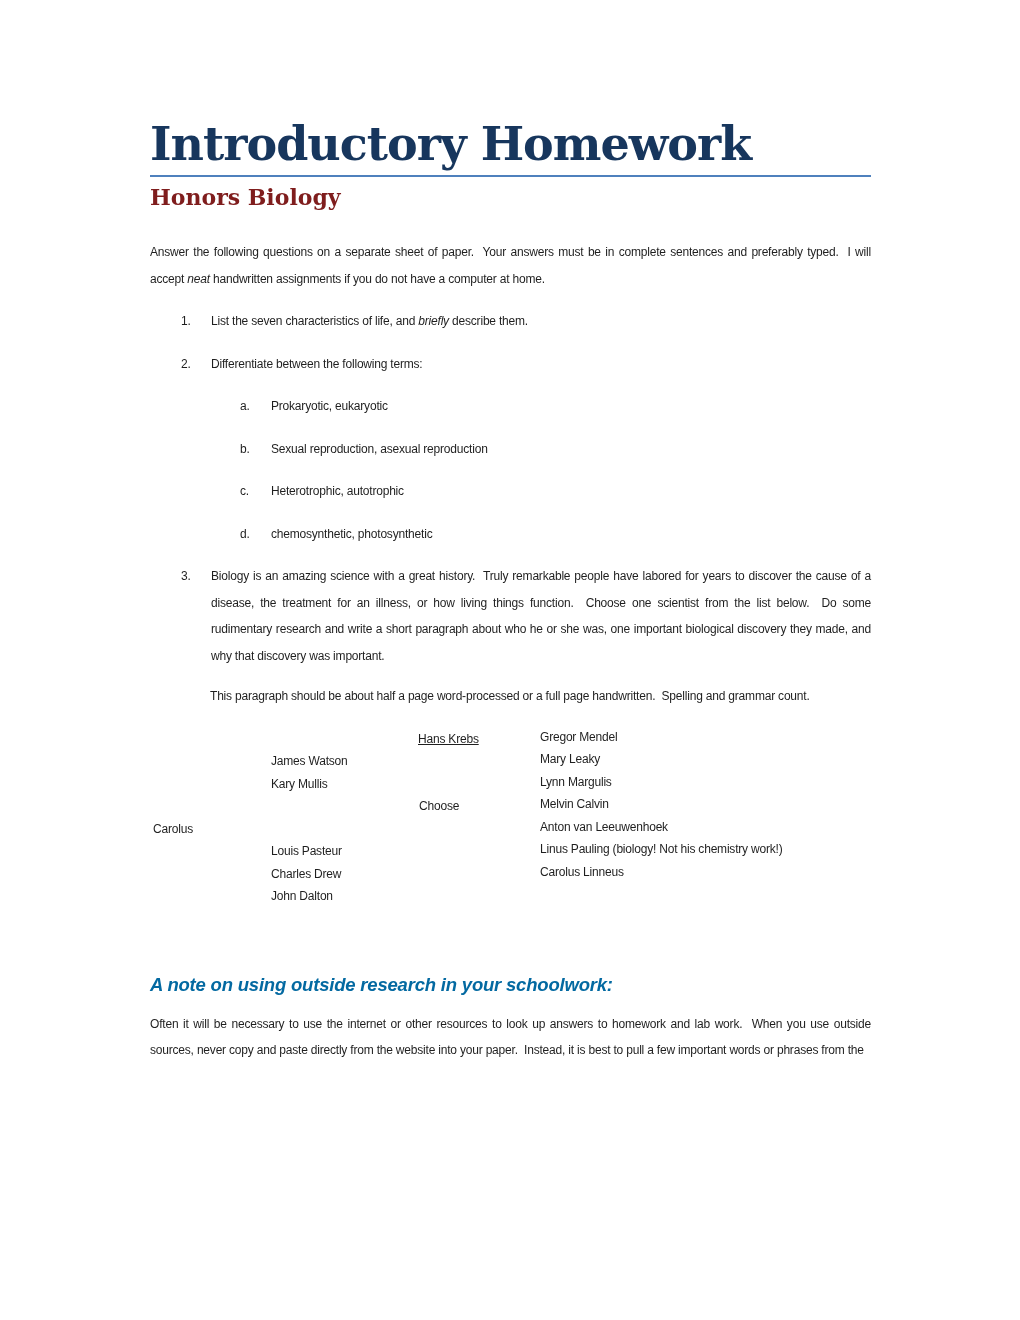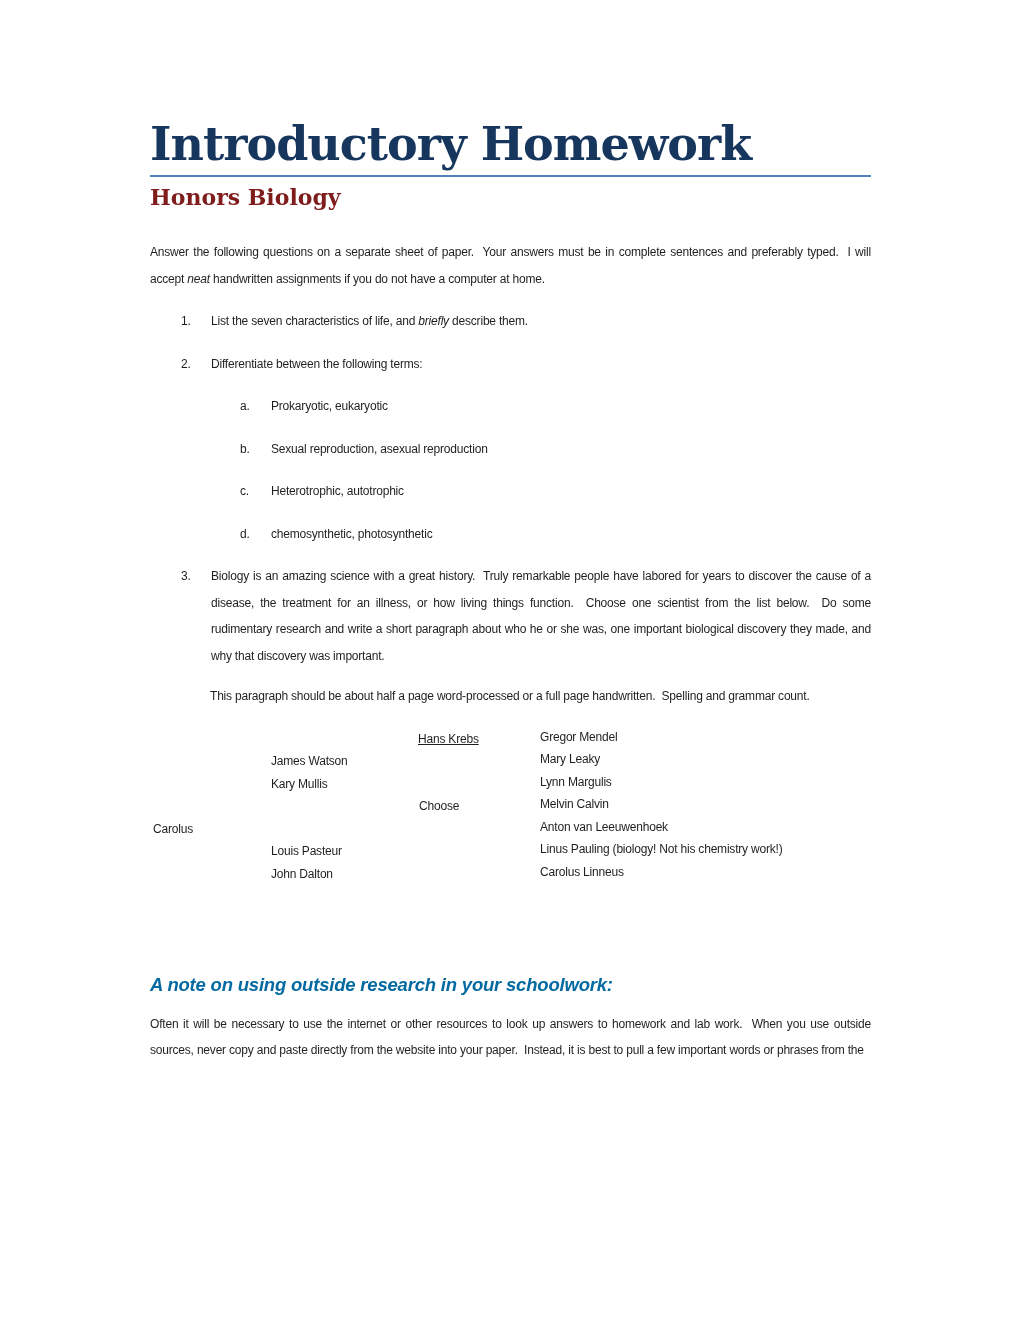--- a/index.html
+++ b/index.html
@@ -138,20 +138,21 @@
     <p class="body-text jp continuation">This paragraph should be about half a page word-processed or a full page handwritten.&nbsp; Spelling and grammar count.</p>
 
     <div class="scientists body-text">
       <div class="sci-left">
         <div class="sci-line ind2">Hans Krebs</div>
         <div class="sci-line ind1">James Watson</div>
         <div class="sci-line ind1">Kary Mullis</div>
         <div class="sci-line ind2b">Choose</div>
         <div class="sci-line ind0">Carolus</div>
         <div class="sci-line ind1">Louis Pasteur</div>
+        <div class="sci-line ind1">Charles Drew</div>
         <div class="sci-line ind1">John Dalton</div>
       </div>
       <div class="sci-right">
         <div class="sci-line">Gregor Mendel</div>
         <div class="sci-line">Mary Leaky</div>
         <div class="sci-line">Lynn Margulis</div>
         <div class="sci-line">Melvin Calvin</div>
         <div class="sci-line">Anton van Leeuwenhoek</div>
         <div class="sci-line">Linus Pauling (biology! Not his chemistry work!)</div>
         <div class="sci-line">Carolus Linneus</div>

